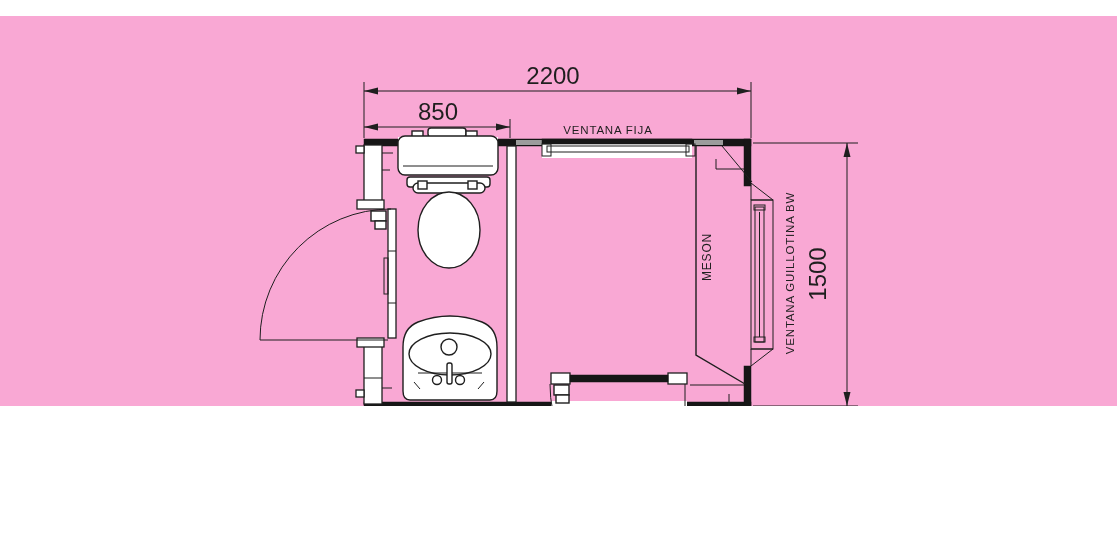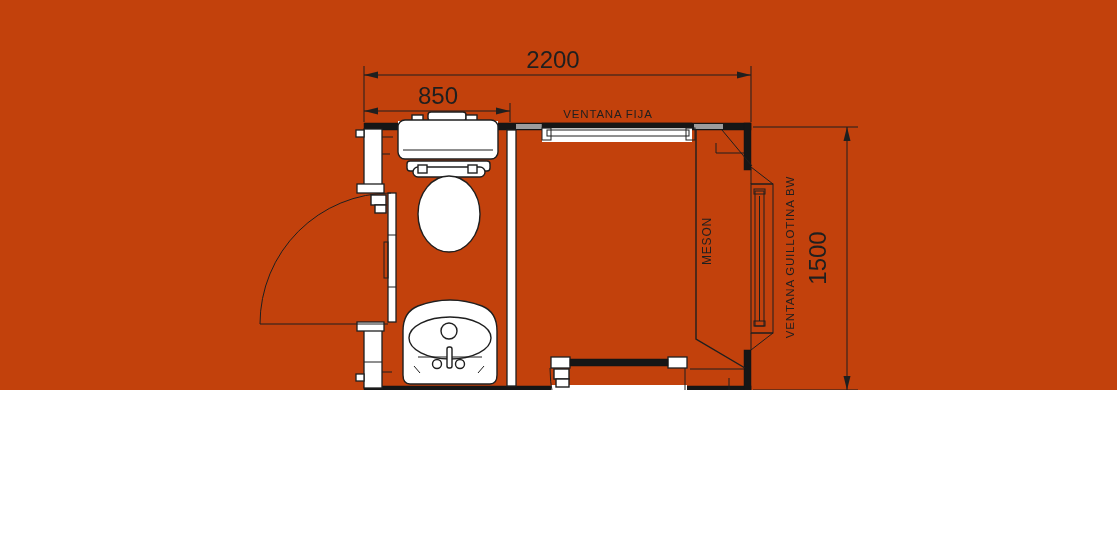--- a/index.html
+++ b/index.html
@@ -1,17 +1,17 @@
 <!DOCTYPE html>
 <html><head>
 <meta charset="utf-8">
 <style>
   html,body{margin:0;padding:0;background:#ffffff;}
-  #stage{position:relative;width:1117px;height:390px;background:#c2410c;overflow:hidden;
-         font-family:"Liberation Sans", sans-serif;}
+  #stage{position:relative;width:1117px;height:390px;background:#f9a8d4;overflow:hidden;
+         font-family:"Liberation Sans", sans-serif;margin-top:16px;}
   svg{position:absolute;left:0;top:0;}
   .thin{stroke:#1f1f1f;stroke-width:1;fill:none;}
   .med{stroke:#1f1f1f;stroke-width:1.4;fill:none;}
   .fixture{stroke:#1f1f1f;stroke-width:1.4;fill:#ffffff;}
   .wallblack{fill:#161616;stroke:#161616;stroke-width:0.5;}
   .wallwhite{fill:#ffffff;stroke:#1f1f1f;stroke-width:1.3;}
   .wallgray{fill:#9c9c9c;stroke:none;}
   .arrow{fill:#1f1f1f;stroke:none;}
   .dimtext{font-family:"Liberation Sans", sans-serif;font-size:24px;fill:#1f1f1f;}
   .labeltext{font-family:"Liberation Sans", sans-serif;font-size:11.5px;letter-spacing:0.8px;fill:#1f1f1f;}

